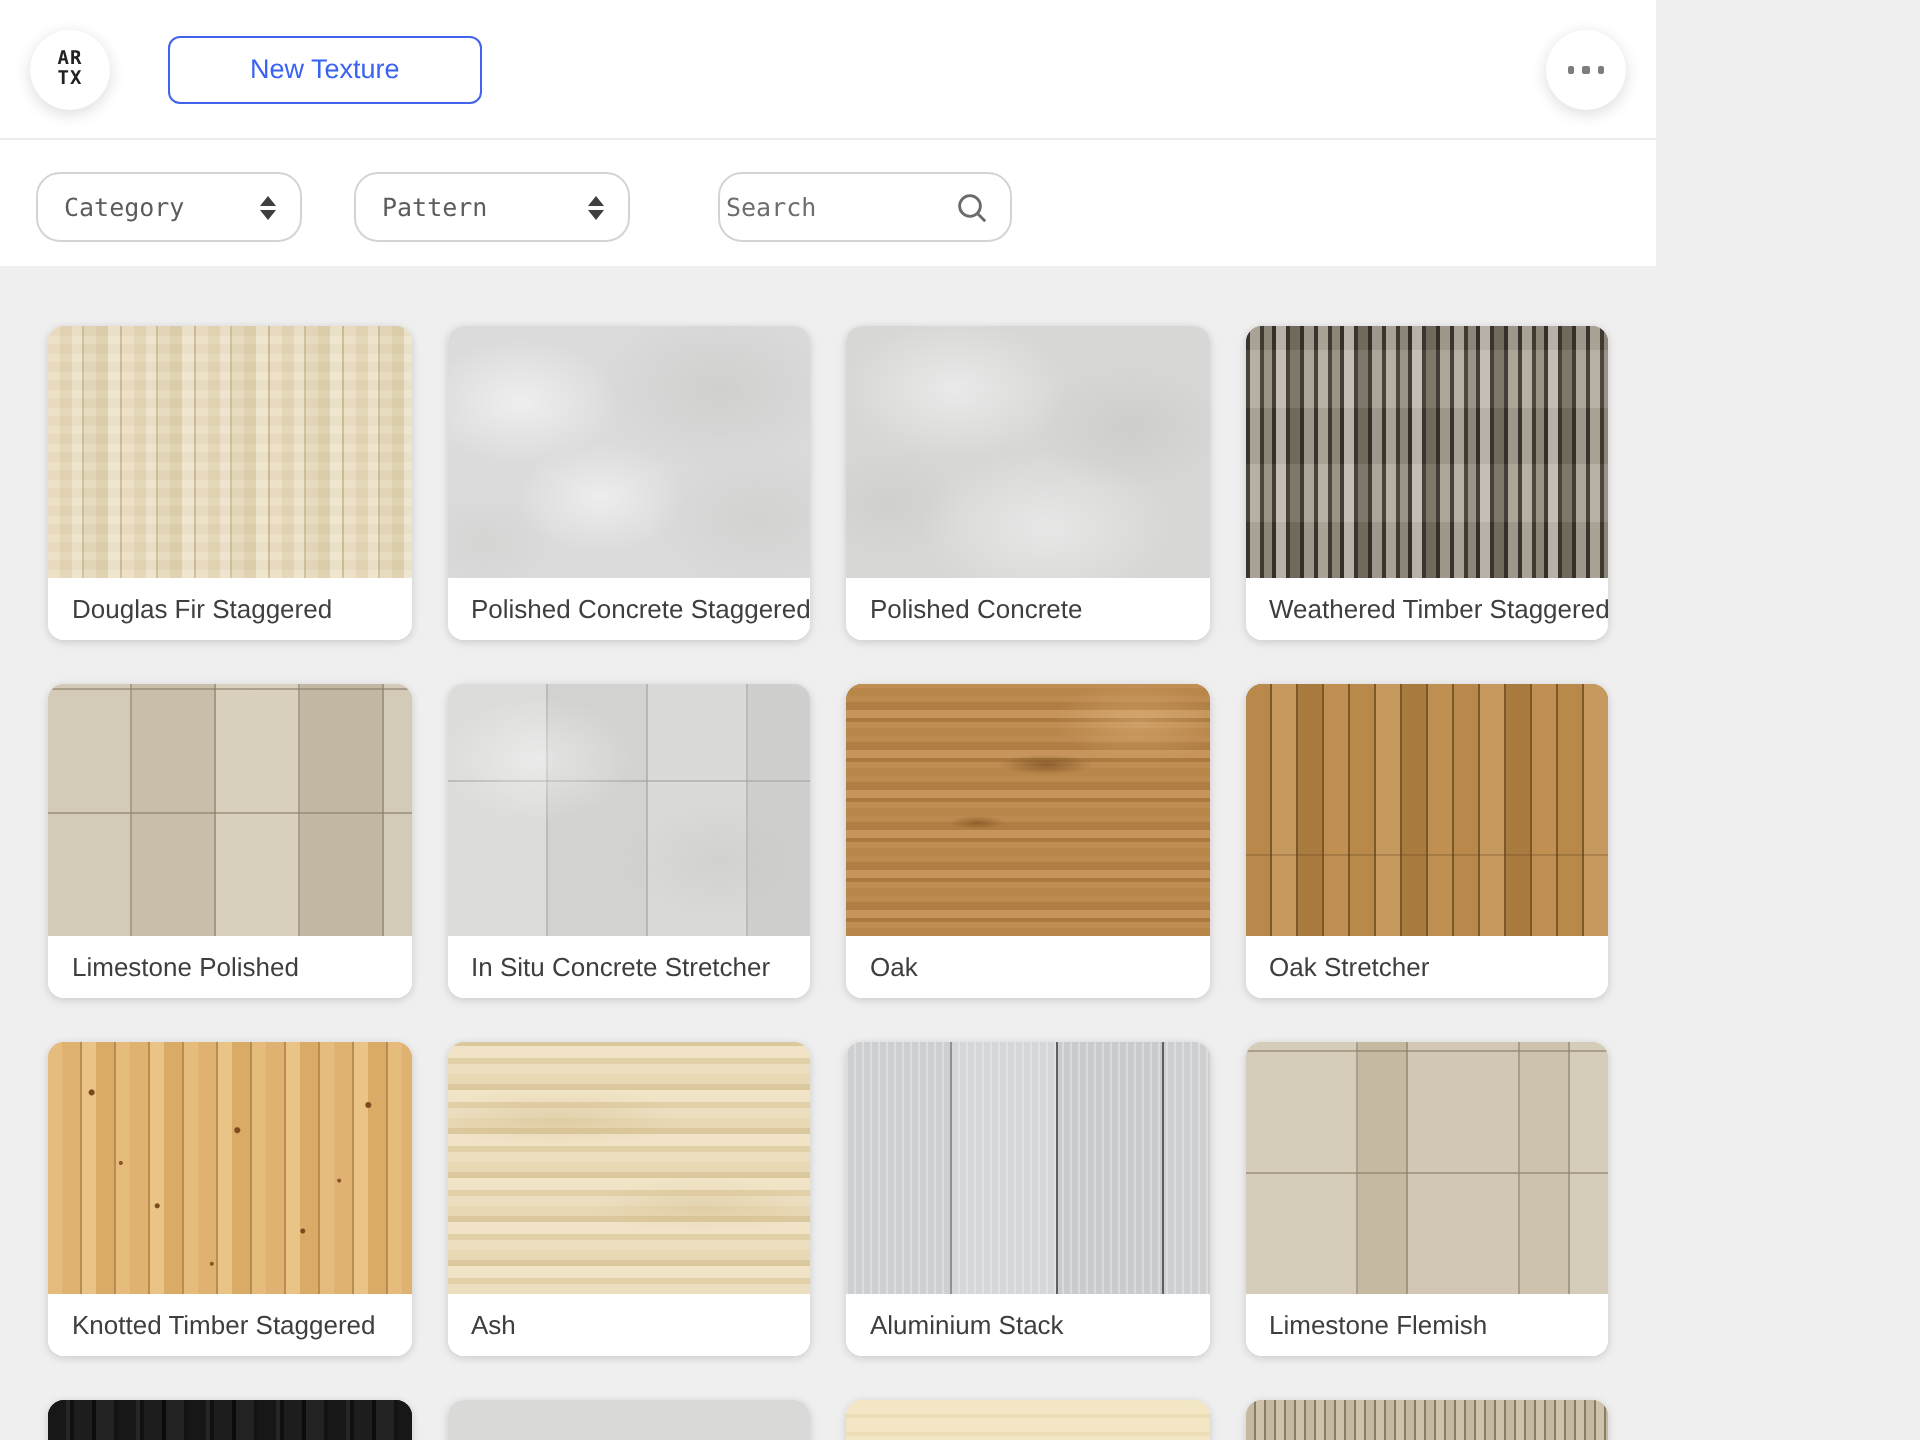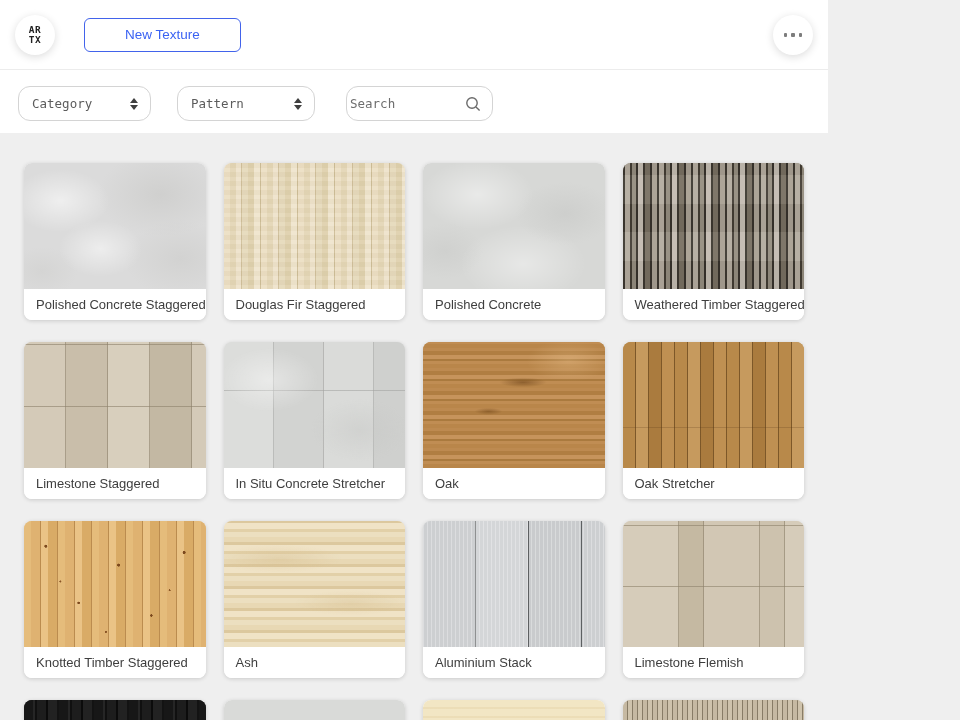--- a/index.html
+++ b/index.html
@@ -24,21 +24,21 @@
   .btn-more .dot { width:3.5px; height:3.5px; background:#7d7d7d; border-radius:1px; }
 
   
   .filterbar { height:63px; background:#ffffff; display:flex; align-items:flex-start;
                padding:16px 0 0 18px; }
   .control { height:35px; border:1px solid #d4d4d4; border-radius:12px; background:#fff;
              display:flex; align-items:center; font-family:"DejaVu Sans Mono", monospace;
              font-size:12.5px; color:#5c5c5c; }
   .select { justify-content:space-between; padding:0 12px 0 13px; cursor:pointer; }
   .select.category { width:133px; margin-right:26px; }
-  .select.pattern  { width:138px; margin-right:31px;gap:25px; }
+  .select.pattern  { width:138px; margin-right:44px;gap:25px; }
   .sort-icon { display:flex; flex-direction:column; gap:2px; align-items:center; }
   .sort-icon .tri-up { width:0; height:0; border-left:4px solid transparent;
       border-right:4px solid transparent; border-bottom:5px solid #3f3f3f; }
   .sort-icon .tri-down { width:0; height:0; border-left:4px solid transparent;
       border-right:4px solid transparent; border-top:5px solid #3f3f3f; }
   .searchbox { width:147px; padding:0 10px 0 3px; }
   .searchbox input { border:none; outline:none; width:100%; height:100%;
       font-family:"DejaVu Sans Mono", monospace; font-size:12.5px; color:#444; background:transparent; }
   .searchbox input::placeholder { color:#6e6e6e; opacity:1; }
   .search-icon { flex:none; }
@@ -186,42 +186,42 @@
       <input type="text" placeholder="Search" style="">
       <svg class="search-icon" width="18" height="18" viewBox="0 0 18 18" fill="none">
         <circle cx="8" cy="8" r="5.2" stroke="#6a6a6a" stroke-width="1.4"></circle>
         <line x1="12" y1="12" x2="15.6" y2="15.6" stroke="#6a6a6a" stroke-width="1.4"></line>
       </svg>
     </div>
   </div>
 
   <div class="grid" id="texture-grid">
     <div class="card">
+      <div class="thumb tx-douglas-fir-staggered"></div>
+      <div class="label">Douglas Fir Staggered</div>
+    </div>
+
+    <div class="card">
       <div class="thumb tx-polished-concrete-staggered"></div>
       <div class="label">Polished Concrete Staggered</div>
     </div>
 
     <div class="card">
-      <div class="thumb tx-douglas-fir-staggered"></div>
-      <div class="label">Douglas Fir Staggered</div>
-    </div>
-
-    <div class="card">
       <div class="thumb tx-polished-concrete"></div>
       <div class="label">Polished Concrete</div>
     </div>
 
     <div class="card">
       <div class="thumb tx-weathered-timber-staggered"></div>
       <div class="label">Weathered Timber Staggered</div>
     </div>
 
     <div class="card">
       <div class="thumb tx-limestone-stretcher"></div>
-      <div class="label">Limestone Staggered</div>
+      <div class="label">Limestone Polished</div>
     </div>
 
     <div class="card">
       <div class="thumb tx-in-situ-concrete-stretcher"></div>
       <div class="label">In Situ Concrete Stretcher</div>
     </div>
 
     <div class="card">
       <div class="thumb tx-oak"></div>
       <div class="label">Oak</div>

